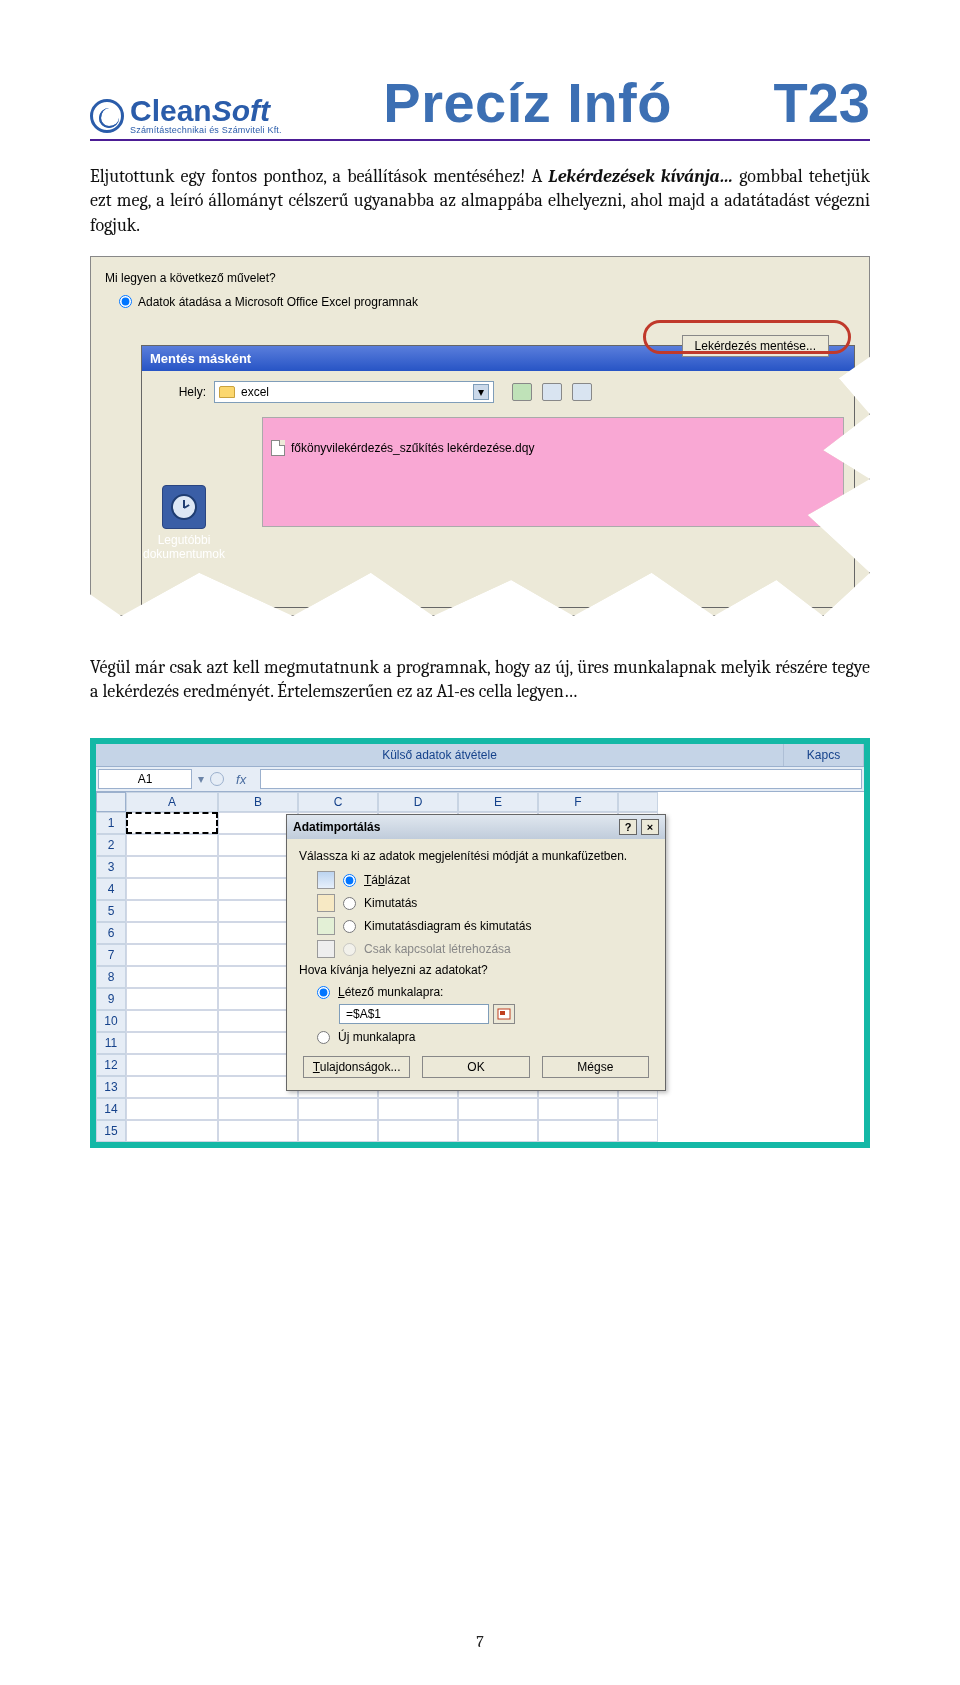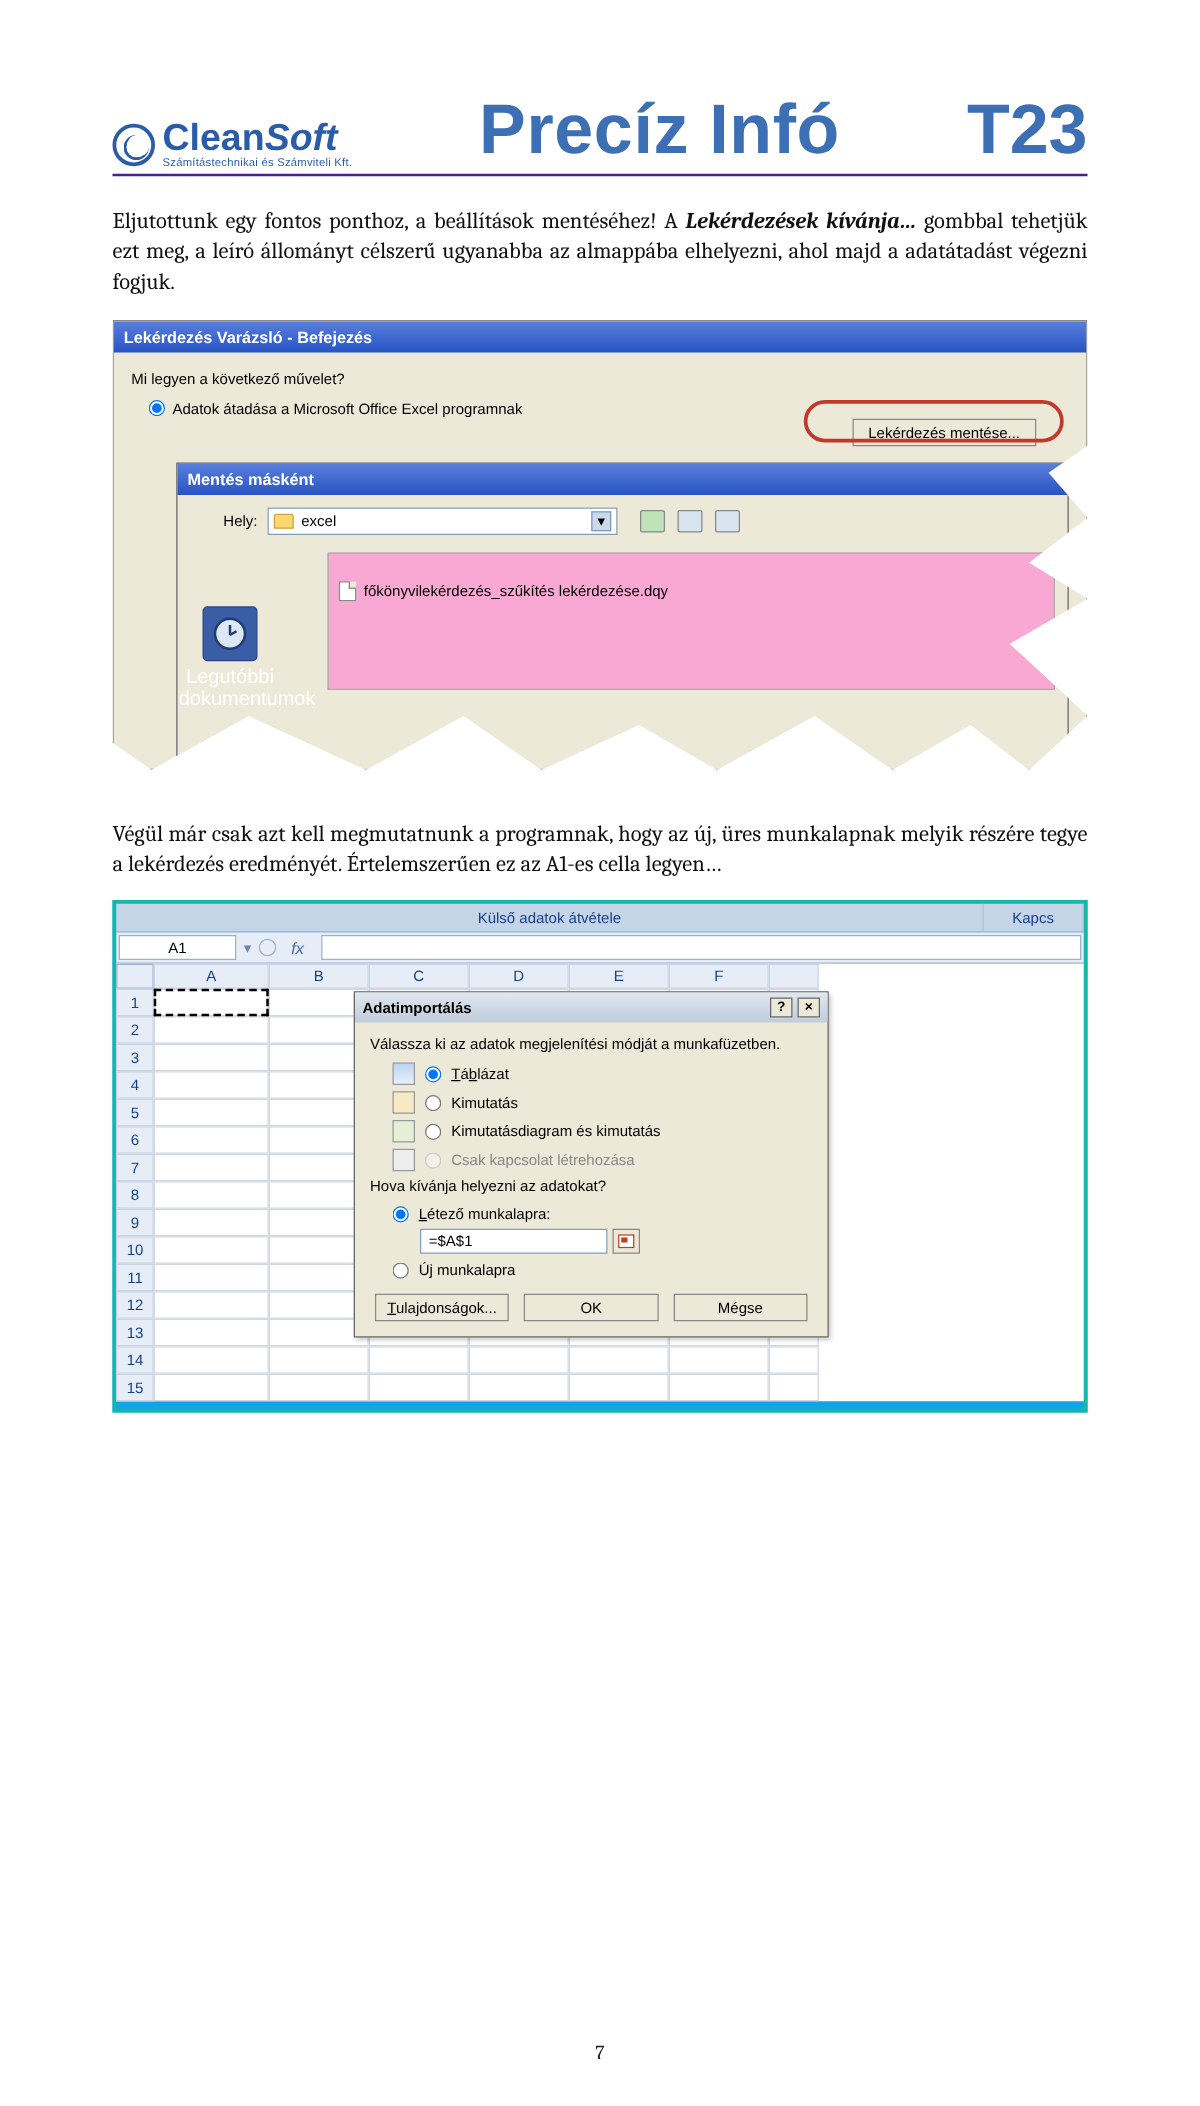--- a/index.html
+++ b/index.html
@@ -167,21 +167,21 @@
     background: #ece9d8;
     border-left: 1px solid #888;
     border-bottom: 1px solid #888;
   }
   .sidebar1 {
     position: absolute;
     left: 52px; top: 228px;
     width: 82px;
     text-align: center;
     color: #fff;
-    font-size: 16px;
+    font-size: 12px;
   }
   .side-icon {
     width: 44px; height: 44px; margin: 0 auto 4px auto;
     background: #3a5ea6;
     border: 1px solid #2a4580;
     border-radius: 4px;
     display: flex; align-items: center; justify-content: center;
   }
   .clock {
     width: 26px; height: 26px;
@@ -192,25 +192,25 @@
   }
   .clock::before, .clock::after {
     content: ""; position: absolute; background: #1f3d72;
     left: 50%; top: 20%; width: 2px; transform-origin: bottom;
   }
   .clock::before { height: 8px; transform: translateX(-50%); }
   .clock::after { height: 6px; transform: translateX(-50%) rotate(60deg); top: 30%; }
 
   
   .shot2 {
-    margin: 16px 0 60px 0;
-    border: 3px solid #14b8a6;
+    margin: 34px 0 60px 0;
+    border: 6px solid #14b8a6;
     font-family: Tahoma, Arial, sans-serif;
     font-size: 12px;
-    background: #0ea5e9;
+    background: #7f1d1d;
     position: relative;
   }
   .ribbon-row {
     display: flex;
     background: #c5d4e7;
     border-bottom: 1px solid #9bb0cd;
     font-size: 12px;
     color: #15428b;
   }
   .ribbon-cell {
@@ -335,21 +335,20 @@
     </div>
     <div class="title-center">Precíz Infó</div>
     <div class="title-right">T23</div>
   </div>
 
   <p class="body-text">
     <span>Eljutottunk egy fontos ponthoz, a beállítások mentéséhez! A </span><span class="bolditalic">Lekérdezések kívánja…</span><span> gombbal tehetjük ezt meg, a leíró állományt célszerű ugyanabba az almappába elhelyezni, ahol majd a adatátadást végezni fogjuk.</span>
   </p>
 
   <div class="shot1 clip1" style="height:360px;">
-    <div class="titlebar">Lekérdezés Varázsló - Befejezés</div>
     <div class="pane">
       <div class="label-top">Mi legyen a következő művelet?</div>
       <label class="radio-row">
         <input type="radio" checked="" style="">
         <span>Adatok átadása a Microsoft Office Excel programnak</span>
       </label>
       <div class="savebtn-wrap">
         <button class="savebtn">Lekérdezés mentése...</button>
       </div>
       <div class="red-ring"></div>

